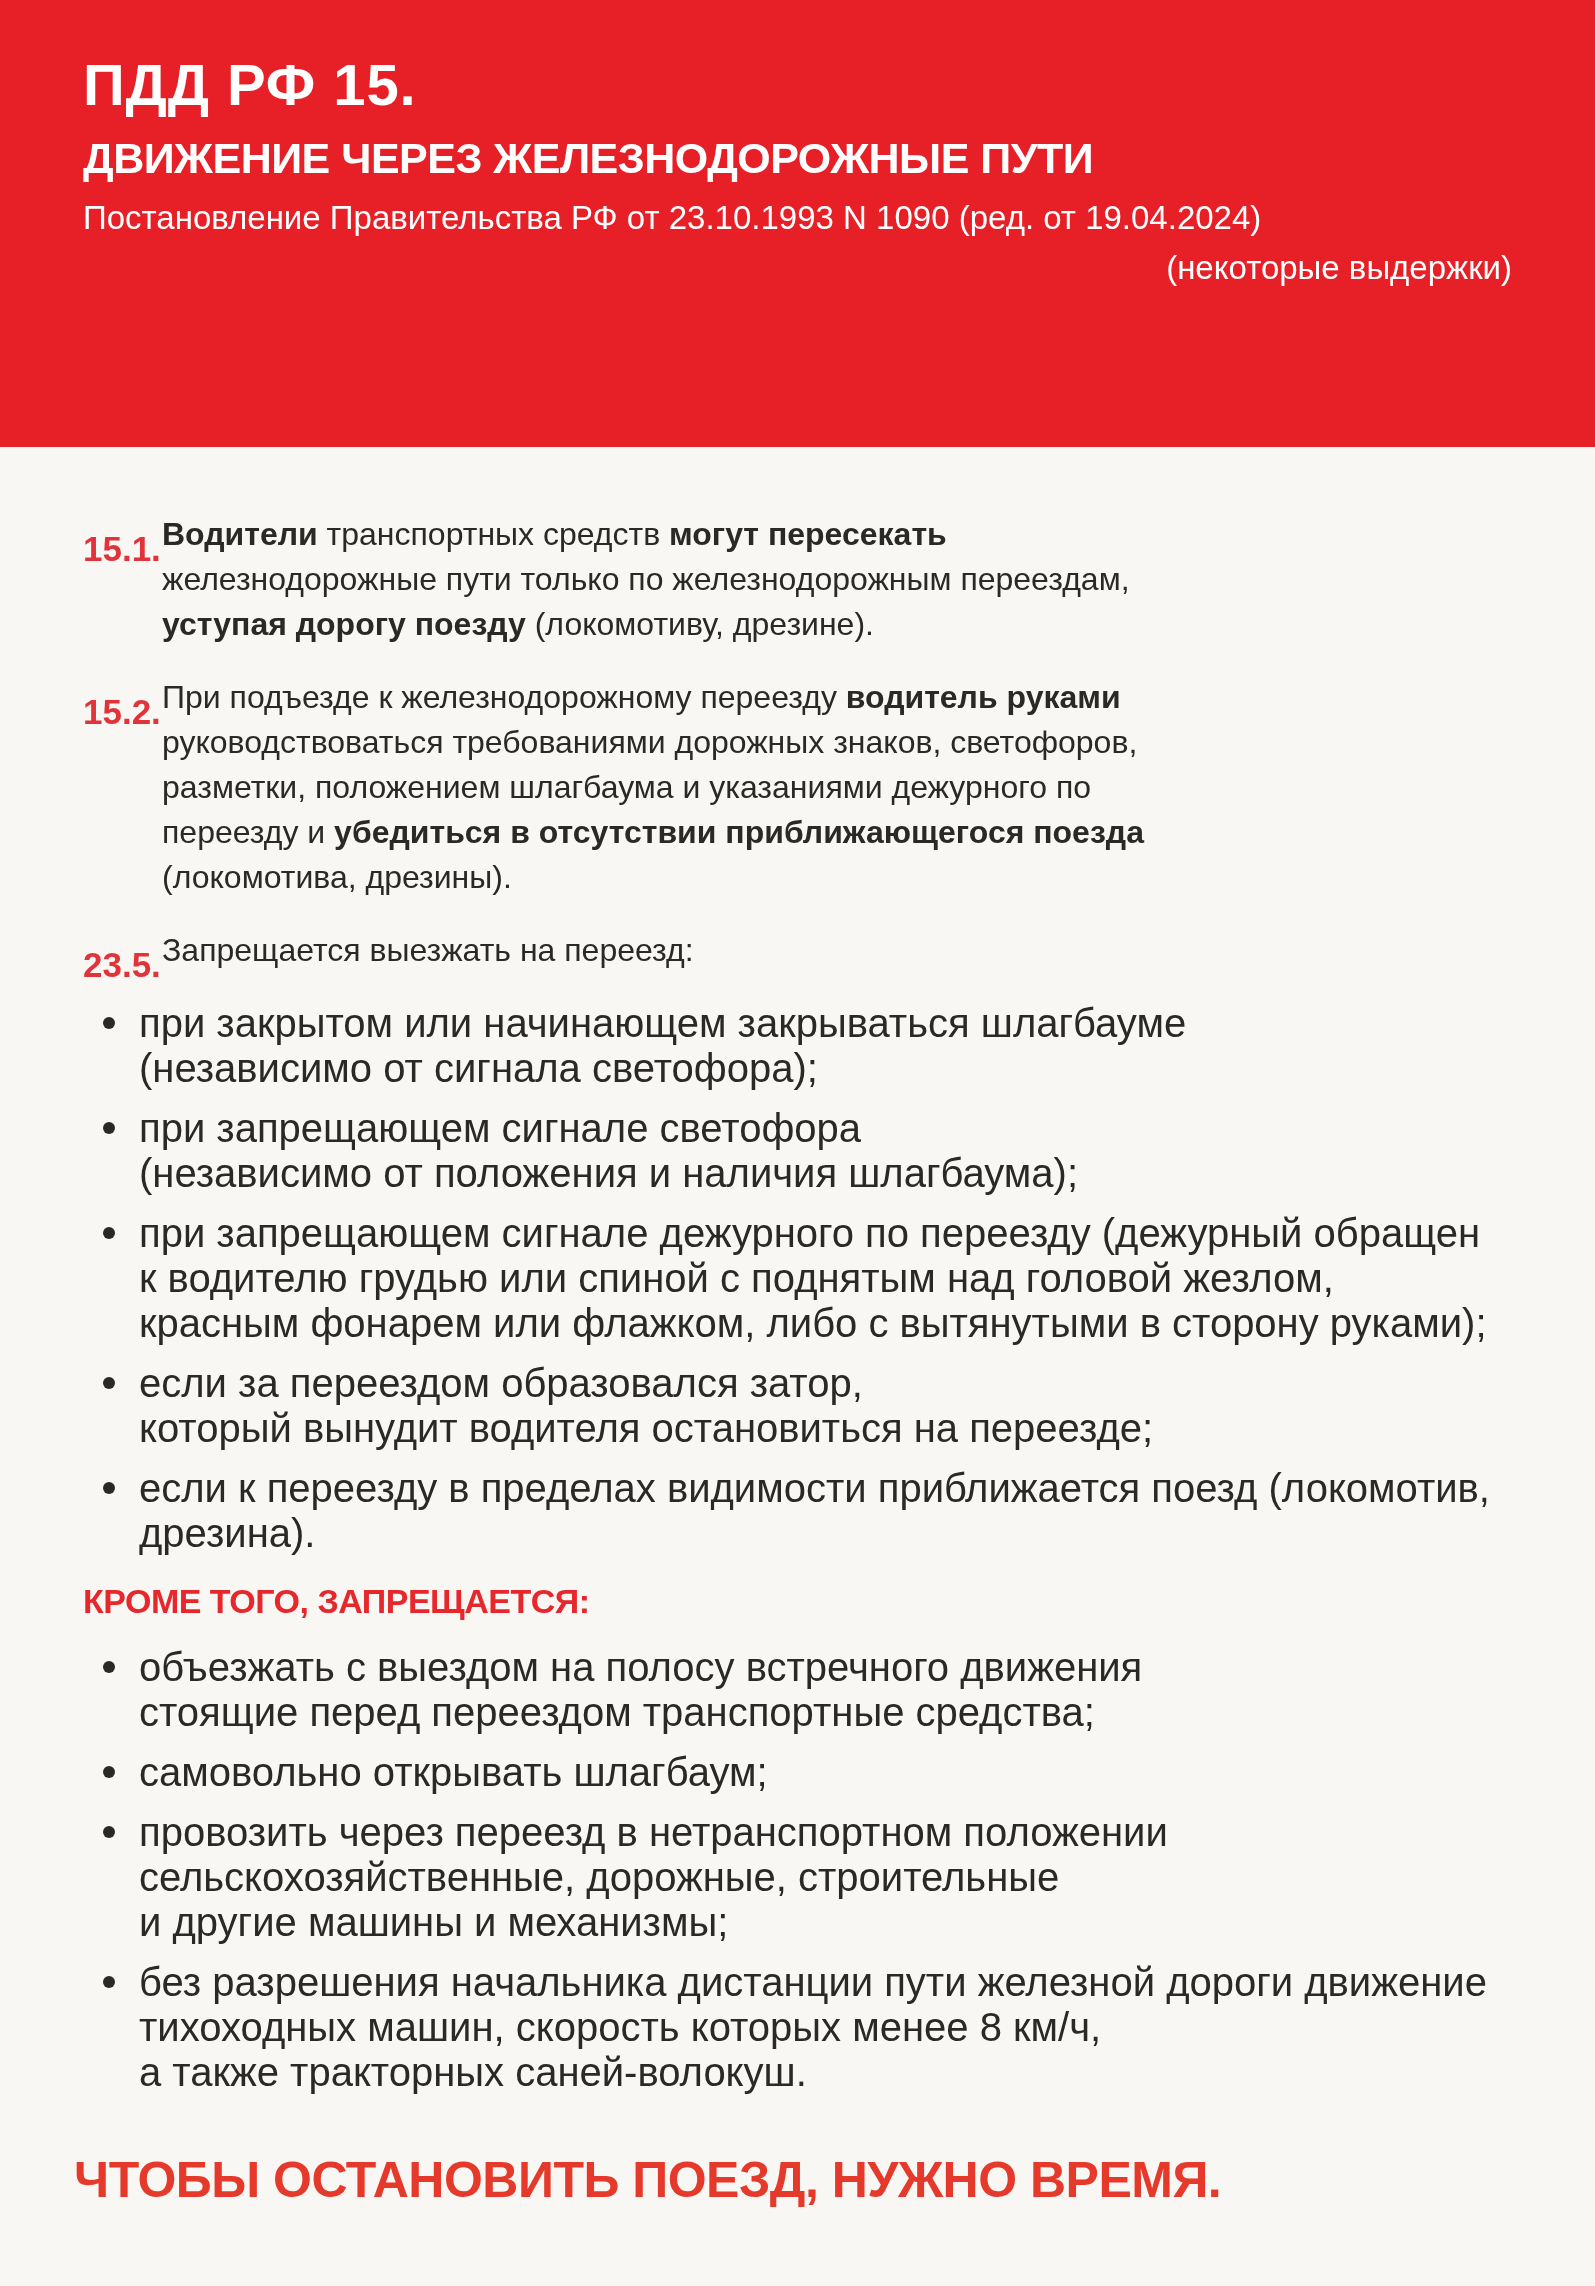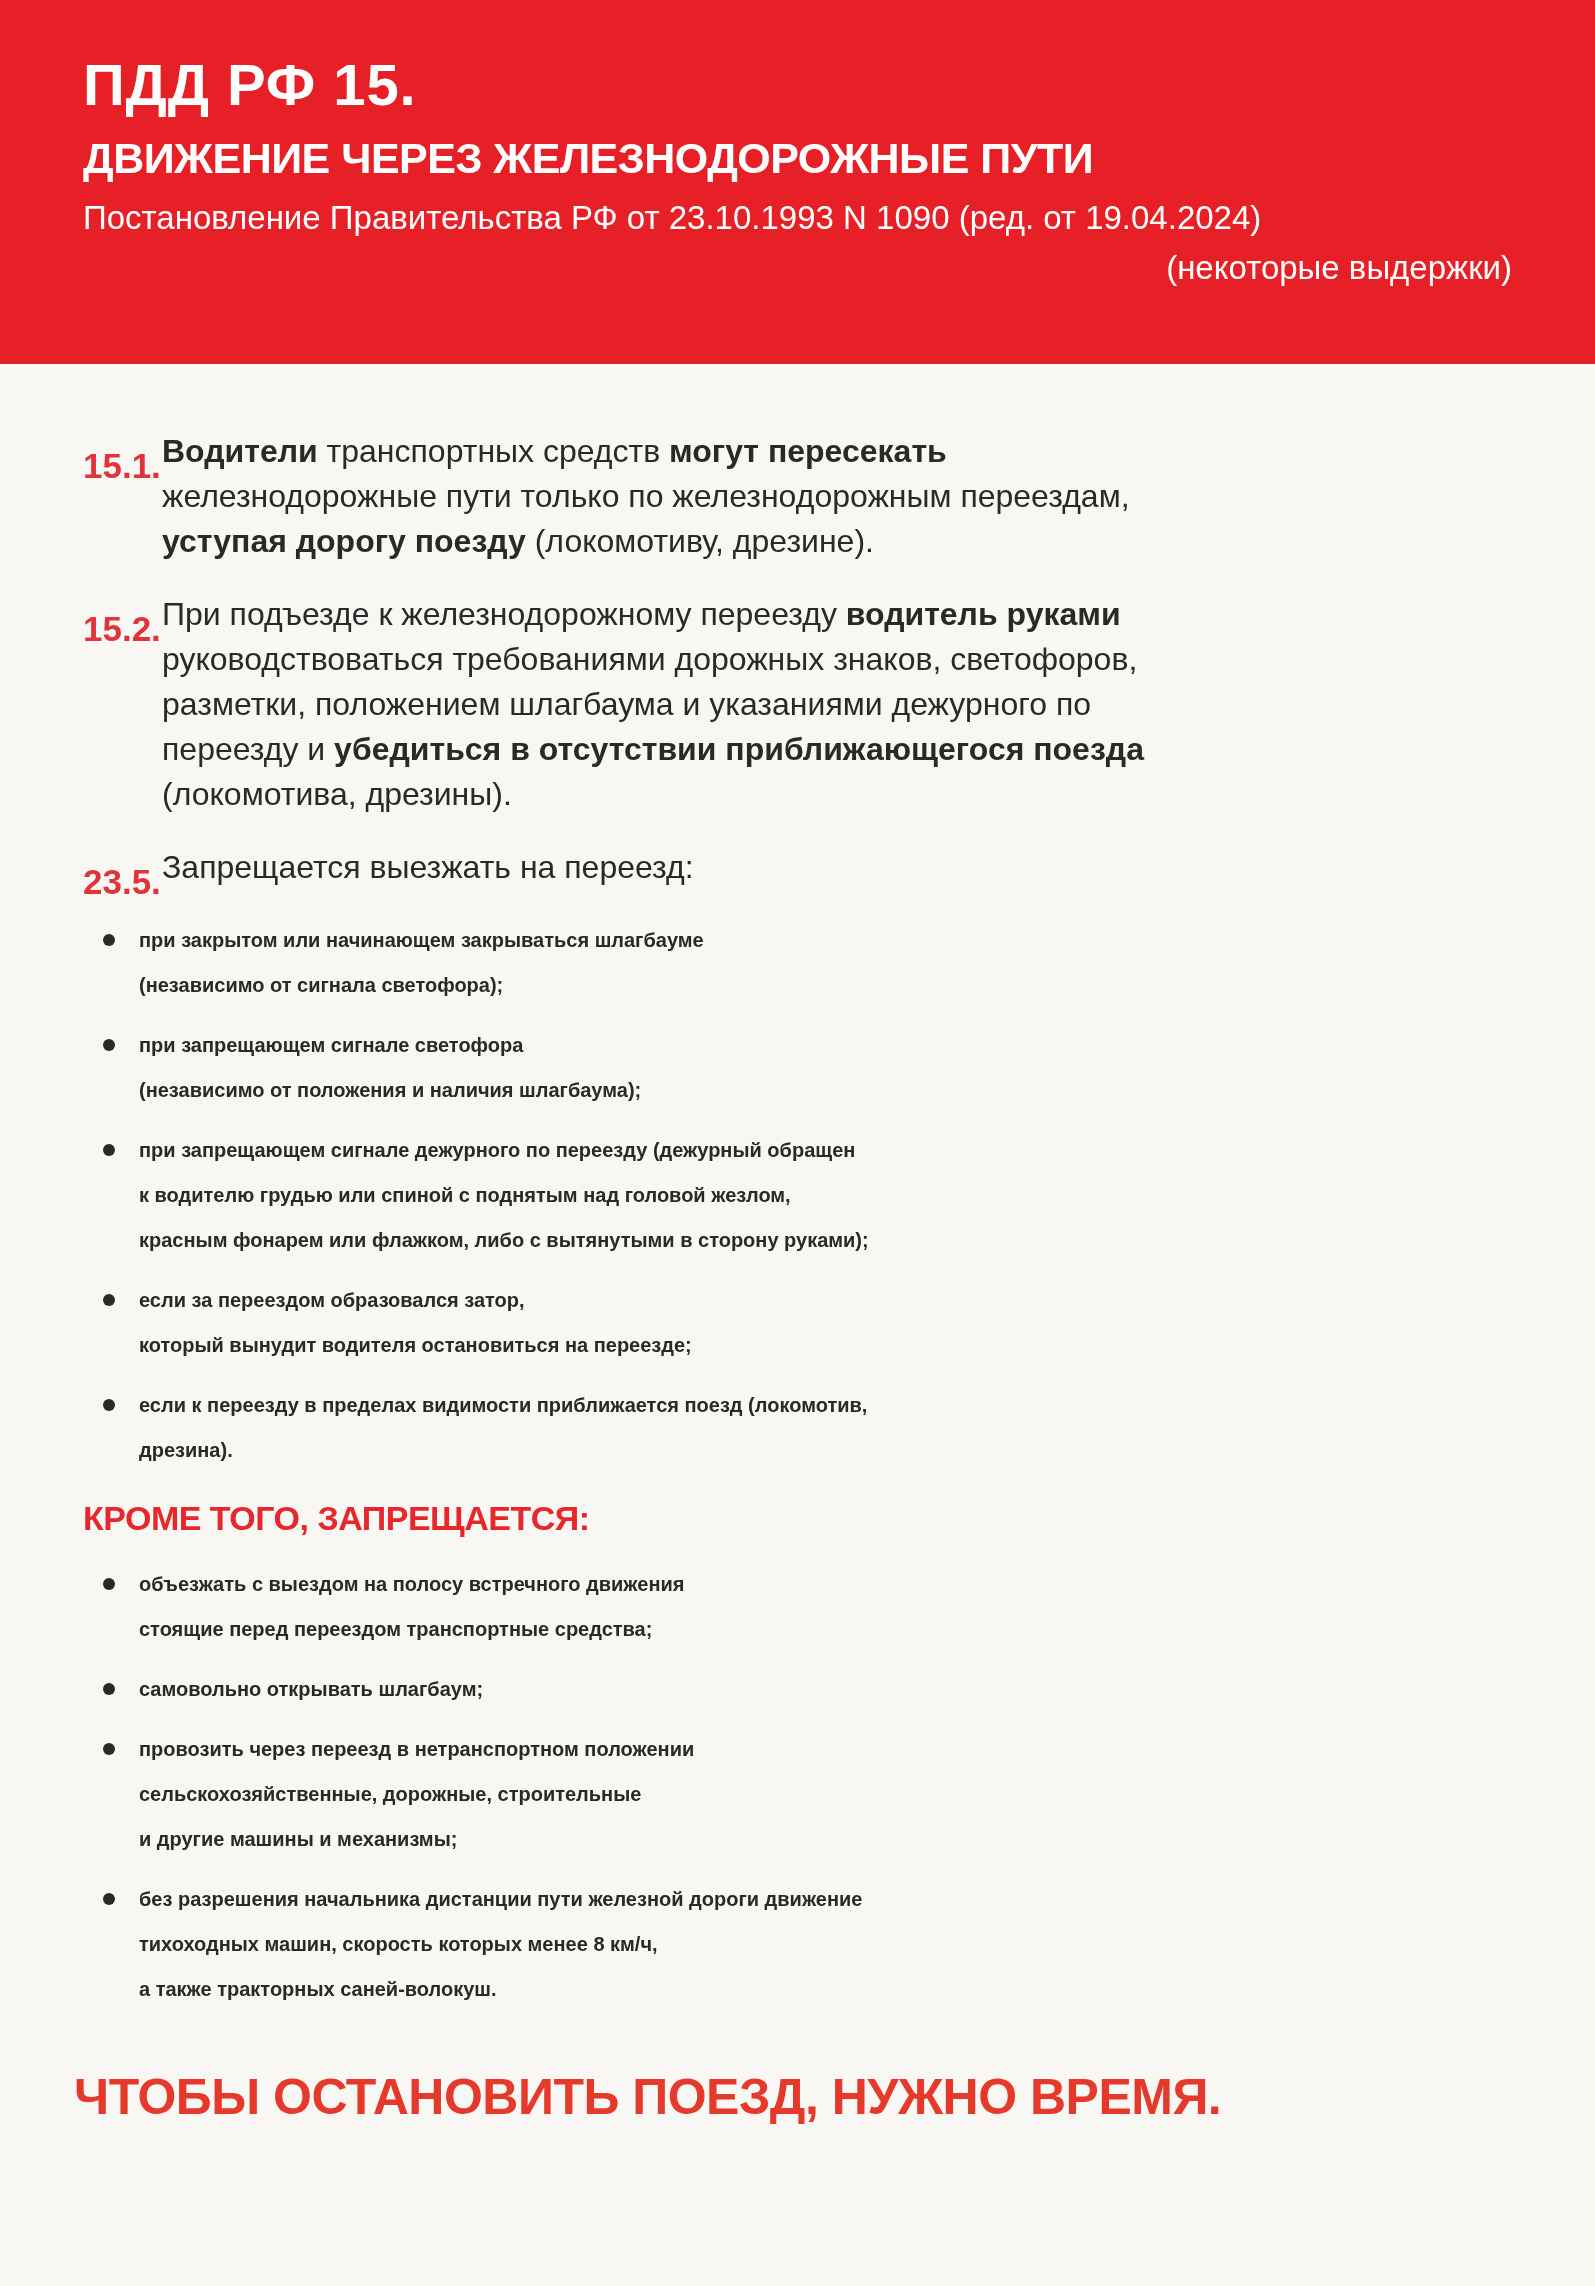--- a/index.html
+++ b/index.html
@@ -10,21 +10,21 @@
     margin:0 auto;
     background:#f9f7f3;
     overflow:hidden;
     font-family:"Liberation Sans", sans-serif;
     color:#2b2927;
   }
   
   .banner{
     background:#e71f26;
     color:#ffffff;
-    height:364px;
+    height:447px;
     padding:54px 83px 0 83px;
     box-sizing:border-box;
   }
   .kicker{
     font-size:58px;
     font-weight:bold;
     letter-spacing:0.9px;
     line-height:61px;
   }
   .title{
@@ -64,23 +64,22 @@
   .rule-text b{font-weight:bold;}
   ul.bullets{
     list-style:none;
     margin:7.4px 0 0 0;
     padding:0;
   }
   ul.bullets li{
     position:relative;
     padding-left:56px;
     margin:0 0 15px 0;
-    font-size:20px;
+    font-size:40px;
     line-height:45px;
-    font-weight:bold;
   }
   .dot{
     position:absolute;
     left:20.4px;top:16px;
     width:12px;height:12px;
     border-radius:50%;
     background:#2b2927;
   }
   .sub-heading{
     margin:24px 0 22px 0;

